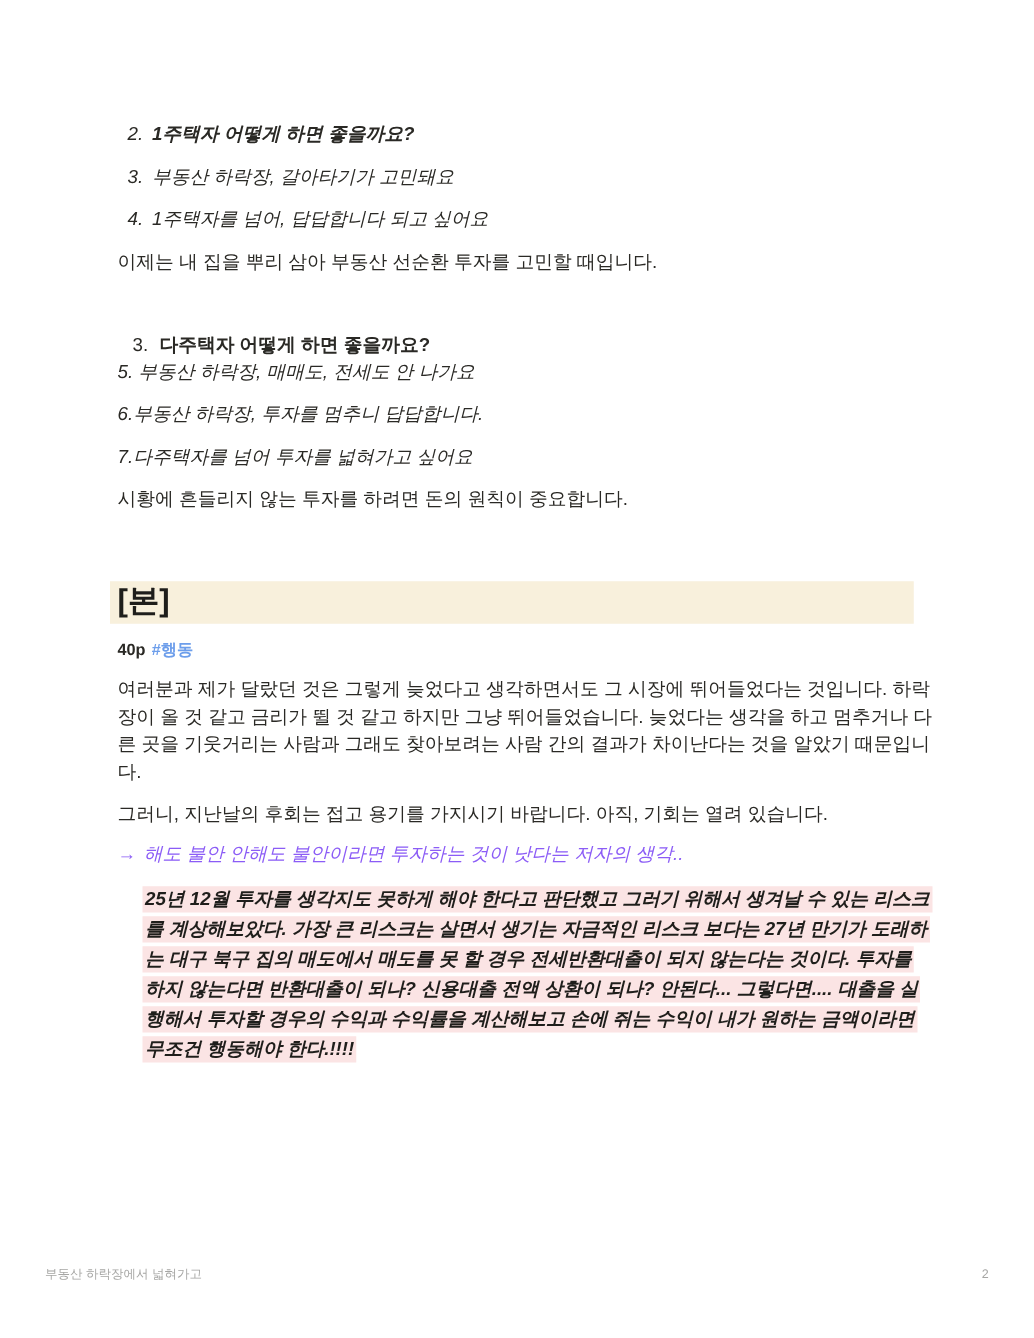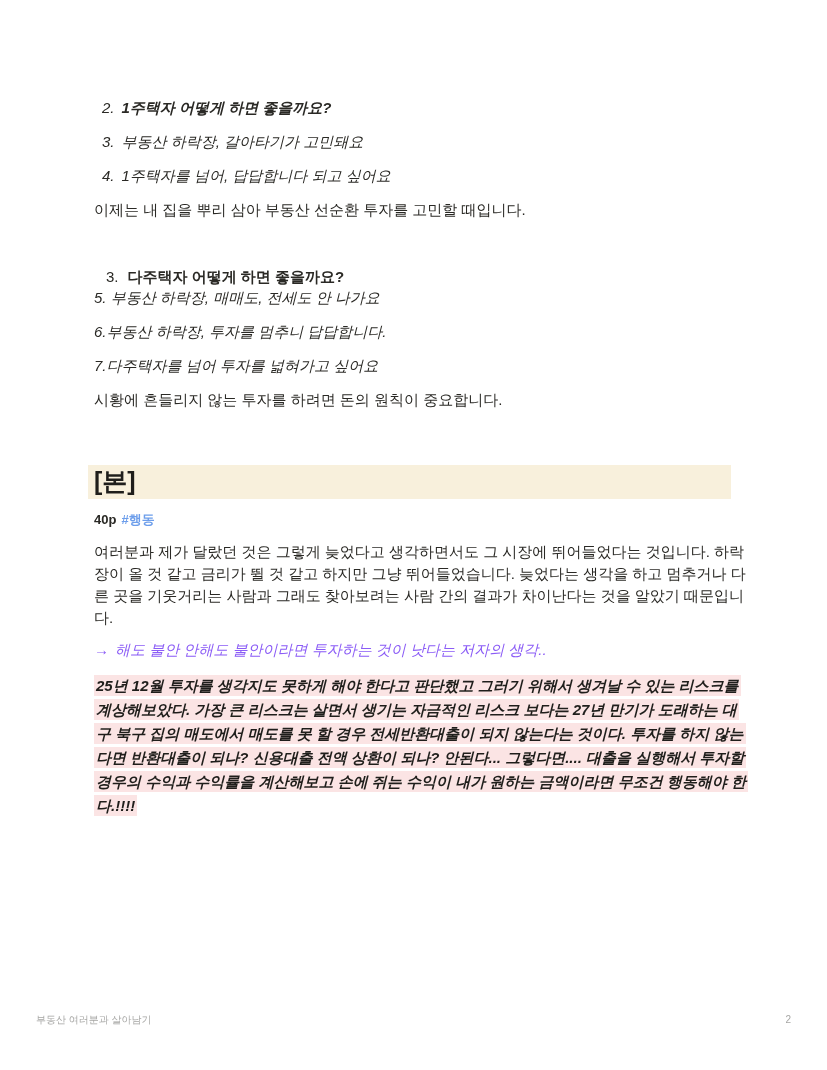--- a/index.html
+++ b/index.html
@@ -53,20 +53,21 @@
     color: #8b5cf6;
     font-style: italic;
   }
   .note-line .arrow { font-style: normal; margin-right: 6px; }
   .highlight-block {
     margin-top: 13px;
     line-height: 24px;
     font-weight: bold;
     font-style: italic;
     color: #1f1e1b;
+    margin-left: 20px;
   }
   .highlight-block .hl {
     background: #fbe4e4;
     padding: 2px 2px;
     -webkit-box-decoration-break: clone;
     box-decoration-break: clone;
   }
   .footer {
     position: absolute;
     left: 36px;
@@ -106,28 +107,29 @@
 
     <div class="section-band">
       <span class="band-title">[본]</span>
     </div>
 
     <div class="subhead">
       <span>40p</span><span class="tag">#행동</span>
     </div>
 
     <p class="body-para p1">여러분과 제가 달랐던 것은 그렇게 늦었다고 생각하면서도 그 시장에 뛰어들었다는 것입니다. 하락장이 올 것 같고 금리가 뛸 것 같고 하지만 그냥 뛰어들었습니다. 늦었다는 생각을 하고 멈추거나 다른 곳을 기웃거리는 사람과 그래도 찾아보려는 사람 간의 결과가 차이난다는 것을 알았기 때문입니다.</p>
+    <p class="body-para p3">그러니, 지난날의 후회는 접고 용기를 가지시기 바랍니다. 아직, 기회는 열려 있습니다.</p>
 
     <div class="note-line">
       <span class="arrow">→</span><span>해도 불안 안해도 불안이라면 투자하는 것이 낫다는 저자의 생각..</span>
     </div>
 
     <div class="highlight-block">
       <span class="hl">25년 12월 투자를 생각지도 못하게 해야 한다고 판단했고 그러기 위해서 생겨날 수 있는 리스크를 계상해보았다. 가장 큰 리스크는 살면서 생기는 자금적인 리스크 보다는 27년 만기가 도래하는 대구 북구 집의 매도에서 매도를 못 할 경우 전세반환대출이 되지 않는다는 것이다. 투자를 하지 않는다면 반환대출이 되나? 신용대출 전액 상환이 되나? 안된다... 그렇다면.... 대출을 실행해서 투자할 경우의 수익과 수익률을 계산해보고 손에 쥐는 수익이 내가 원하는 금액이라면 무조건 행동해야 한다.!!!!</span>
     </div>
 
   </div>
 
   <div class="footer">
-    <span>부동산 여러분과 살아남기</span>
+    <span>부동산 하락장에서 넓혀가고</span>
     <span>2</span>
   </div>
 </div>
 
 </body></html>

